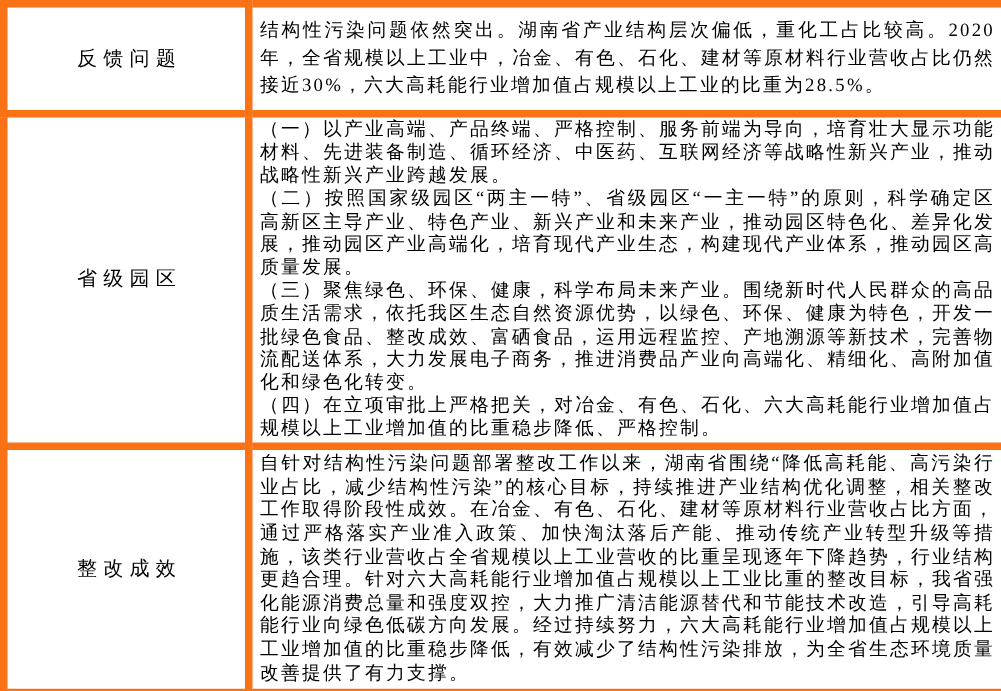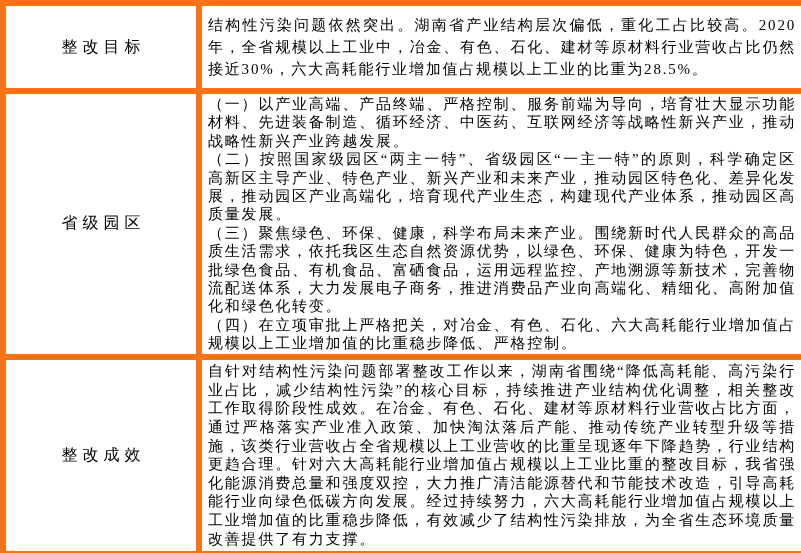--- a/index.html
+++ b/index.html
@@ -60,31 +60,31 @@
 </head>
 <body>
 
 <table class="doc-table">
   <colgroup>
     <col class="label-col">
     <col class="content-col">
   </colgroup>
   <tbody>
     <tr class="row-1">
-      <td class="label-cell">整改目标</td>
+      <td class="label-cell">反馈问题</td>
       <td class="content-cell">
         <p>结构性污染问题依然突出。湖南省产业结构层次偏低，重化工占比较高。2020年，全省规模以上工业中，冶金、有色、石化、建材等原材料行业营收占比仍然接近30%，六大高耗能行业增加值占规模以上工业的比重为28.5%。</p>
       </td>
     </tr>
     <tr class="row-3">
       <td class="label-cell">省级园区</td>
       <td class="content-cell">
         <p>（一）以产业高端、产品终端、严格控制、服务前端为导向，培育壮大显示功能材料、先进装备制造、循环经济、中医药、互联网经济等战略性新兴产业，推动战略性新兴产业跨越发展。</p>
         <p>（二）按照国家级园区“两主一特”、省级园区“一主一特”的原则，科学确定区高新区主导产业、特色产业、新兴产业和未来产业，推动园区特色化、差异化发展，推动园区产业高端化，培育现代产业生态，构建现代产业体系，推动园区高质量发展。</p>
-        <p>（三）聚焦绿色、环保、健康，科学布局未来产业。围绕新时代人民群众的高品质生活需求，依托我区生态自然资源优势，以绿色、环保、健康为特色，开发一批绿色食品、有机食品、富硒食品，运用远程监控、产地溯源等新技术，完善物流配送体系，大力发展电子商务，推进消费品产业向高端化、精细化、高附加值化和绿色化转变。</p>
+        <p>（三）聚焦绿色、环保、健康，科学布局未来产业。围绕新时代人民群众的高品质生活需求，依托我区生态自然资源优势，以绿色、环保、健康为特色，开发一批绿色食品、整改成效、富硒食品，运用远程监控、产地溯源等新技术，完善物流配送体系，大力发展电子商务，推进消费品产业向高端化、精细化、高附加值化和绿色化转变。</p>
         <p>（四）在立项审批上严格把关，对冶金、有色、石化、六大高耗能行业增加值占规模以上工业增加值的比重稳步降低、严格控制。</p>
       </td>
     </tr>
     <tr class="row-4">
       <td class="label-cell">整改成效</td>
       <td class="content-cell">
         <p>自针对结构性污染问题部署整改工作以来，湖南省围绕“降低高耗能、高污染行业占比，减少结构性污染”的核心目标，持续推进产业结构优化调整，相关整改工作取得阶段性成效。在冶金、有色、石化、建材等原材料行业营收占比方面，通过严格落实产业准入政策、加快淘汰落后产能、推动传统产业转型升级等措施，该类行业营收占全省规模以上工业营收的比重呈现逐年下降趋势，行业结构更趋合理。针对六大高耗能行业增加值占规模以上工业比重的整改目标，我省强化能源消费总量和强度双控，大力推广清洁能源替代和节能技术改造，引导高耗能行业向绿色低碳方向发展。经过持续努力，六大高耗能行业增加值占规模以上工业增加值的比重稳步降低，有效减少了结构性污染排放，为全省生态环境质量改善提供了有力支撑。</p>
       </td>
     </tr>
   </tbody>

